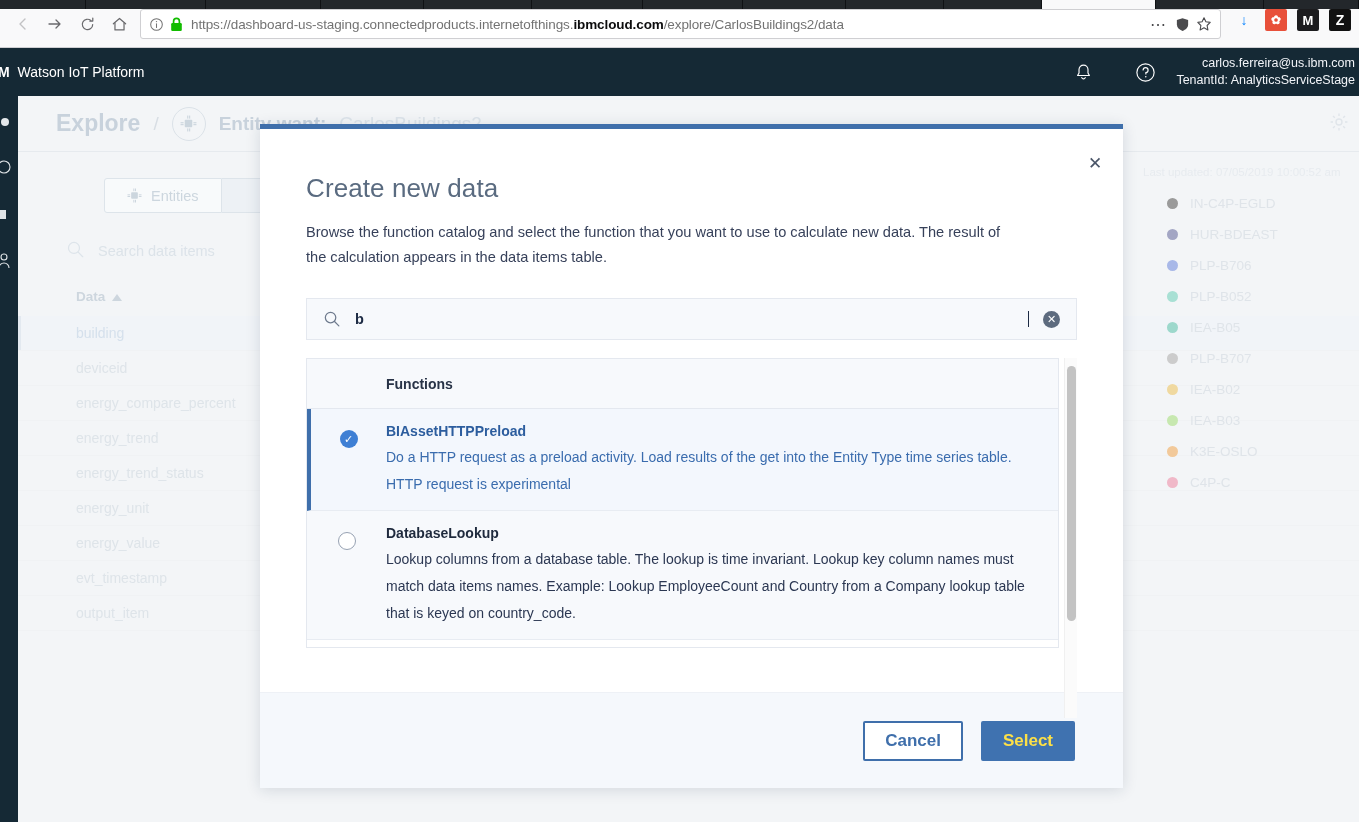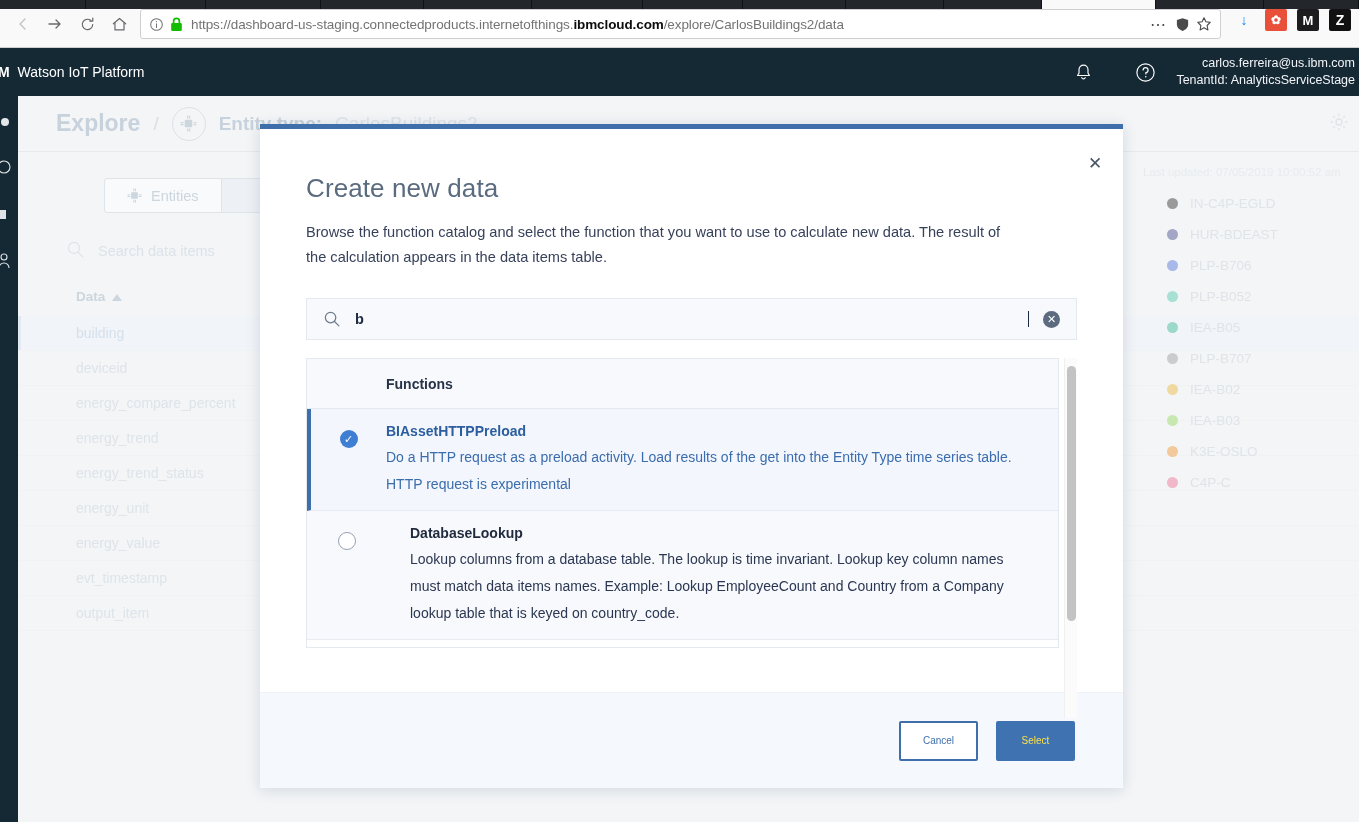--- a/index.html
+++ b/index.html
@@ -335,21 +335,21 @@
     font-weight: bold;
     color: #283347;
   }
   .fn-row {
     display: flex;
     border-bottom: 1px solid #e8ecf2;
     padding: 12px 22px 12px 0;
     min-height: 50px;
     background: #fff;
   }
-  .fn-row.alt { background: #f7f9fc; gap: 24px; }
+  .fn-row.alt { background: #f7f9fc; }
   .fn-row.selected {
     background: #f3f7fd;
     border-left: 4px solid #3f6fab;
   }
   .fn-radio-cell {
     width: 79px;
     flex: none;
     display: flex;
     align-items: flex-start;
     justify-content: center;
@@ -410,22 +410,22 @@
     display: flex;
     align-items: center;
     justify-content: flex-end;
     padding-right: 48px;
     gap: 18px;
   }
   .btn {
     height: 40px;
     min-width: 79px;
     padding: 0 20px;
-    font-size: 10px;
-    font-weight: normal;
+    font-size: 17px;
+    font-weight: bold;
     font-family: "Liberation Sans", sans-serif;
     display: flex; align-items: center; justify-content: center;
     border-radius: 2px;
   }
   .btn-cancel {
     background: #ffffff;
     border: 2px solid #3f6fab;
     color: #3f6fab;
   }
   .btn-primary {
@@ -580,21 +580,21 @@
             <rect x="7.6" y="0.6" width="1.2" height="3.2"></rect>
               <rect x="9.6" y="0.6" width="1.2" height="3.2"></rect>
             <rect x="7.6" y="14.2" width="1.2" height="3.2"></rect>
               <rect x="9.6" y="14.2" width="1.2" height="3.2"></rect>
             <rect x="0.6" y="7.6" width="3.2" height="1.2"></rect>
               <rect x="0.6" y="9.6" width="3.2" height="1.2"></rect>
             <rect x="14.2" y="7.6" width="3.2" height="1.2"></rect>
               <rect x="14.2" y="9.6" width="3.2" height="1.2"></rect>
           </svg>
         </span>
-        <span class="bc-label">Entity type:</span>
+        <span class="bc-label">Entity want:</span>
         <span class="bc-value">CarlosBuildings2</span>
         <span class="bc-right-icon">
           <svg width="20" height="20" viewBox="0 0 20 20" fill="none" stroke="#e0e5ea" stroke-width="1.4">
             <circle cx="10" cy="10" r="3"></circle>
             <path d="M10 1.6 v2.4 M10 16 v2.4 M1.6 10 h2.4 M16 10 h2.4 M4 4 l1.8 1.8 M14.2 14.2 L16 16 M16 4 l-1.8 1.8 M5.8 14.2 L4 16"></path>
           </svg>
         </span>
       </div>
 
       <div class="toggle-row">

